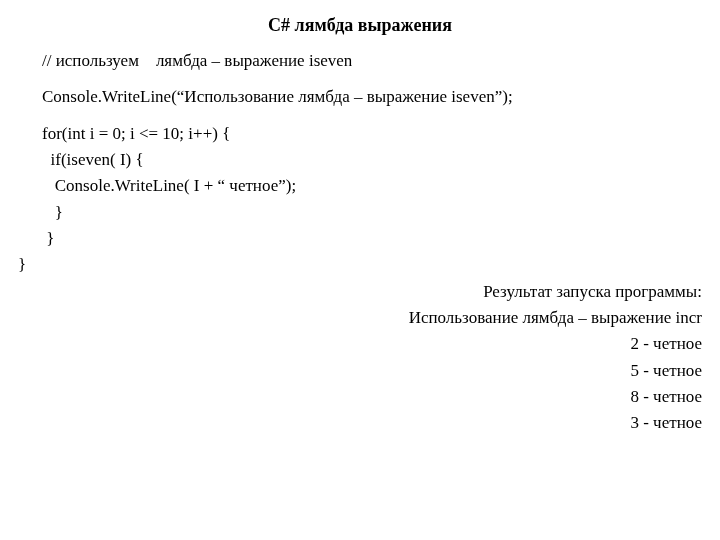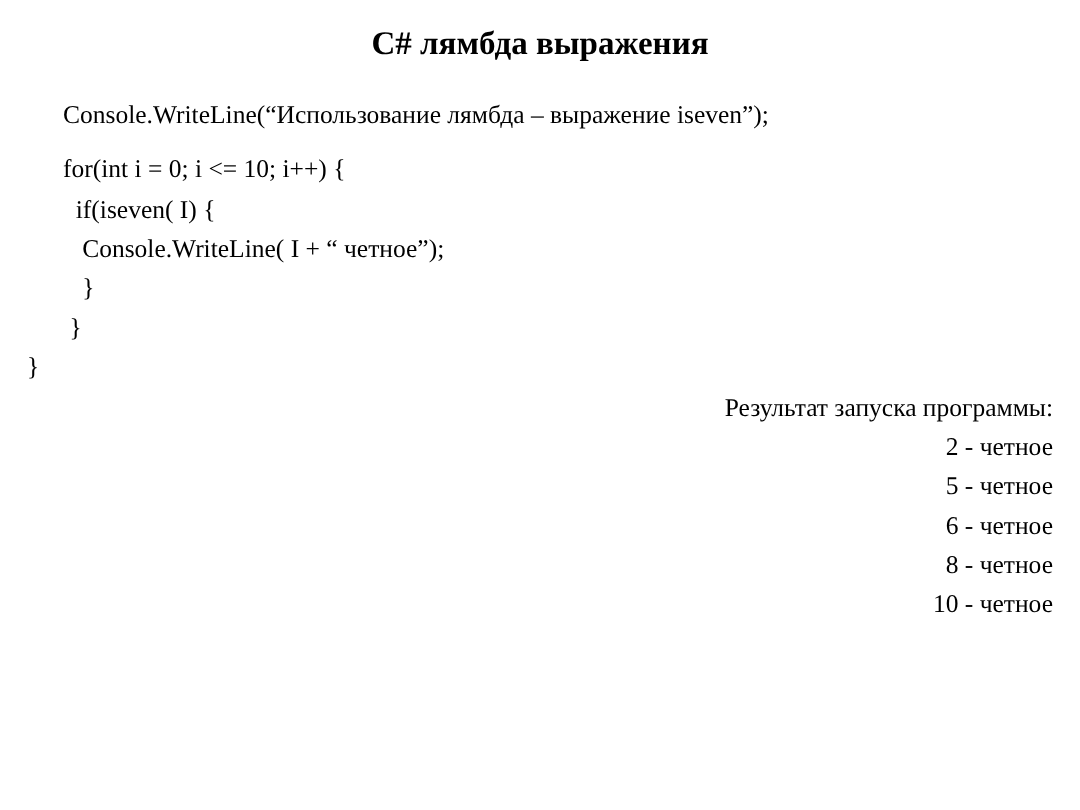--- a/index.html
+++ b/index.html
@@ -13,21 +13,21 @@
       background: #ffffff;
       font-family: "Times New Roman", Times, serif;
       color: #000000;
       padding: 12px 18px 12px 18px;
       font-size: 17px;
       line-height: 1.55;
     }
     .title {
       text-align: center;
       font-weight: bold;
-      font-size: 22px;
+      font-size: 18px;
       margin-bottom: 8px;
     }
     .code-block {
       padding-left: 24px;
     }
     .code-line {
       white-space: pre;
     }
     .spacer {
       height: 10px;
@@ -36,31 +36,32 @@
       padding-left: 0;
       text-align: right;
     }
   </style>
 </head>
 <body>
 
 <div class="title">C#   лямбда выражения</div>
 
 <div class="code-block">
+  <div class="code-line">// используем    лямбда – выражение iseven</div>
   <div class="spacer"></div>
   <div class="code-line">Console.WriteLine(“Использование лямбда – выражение iseven”);</div>
   <div class="spacer"></div>
   <div class="code-line">for(int i = 0; i &lt;= 10; i++) {</div>
   <div class="code-line">  if(iseven( I) {</div>
   <div class="code-line">   Console.WriteLine( I + “ четное”);</div>
   <div class="code-line">   }</div>
   <div class="code-line"> }</div>
 </div>
 <div class="code-line">}</div>
 
 <div class="output-block">
   <div class="code-line">Результат запуска программы:</div>
+  <div class="code-line">Использование лямбда – выражение incr</div>
   <div class="code-line">2 - четное</div>
   <div class="code-line">5 - четное</div>
-  <div class="code-line">6 - четное</div>
   <div class="code-line">8 - четное</div>
-  <div class="code-line">10 - четное</div>
+  <div class="code-line">3 - четное</div>
 </div>
 
 </body></html>

